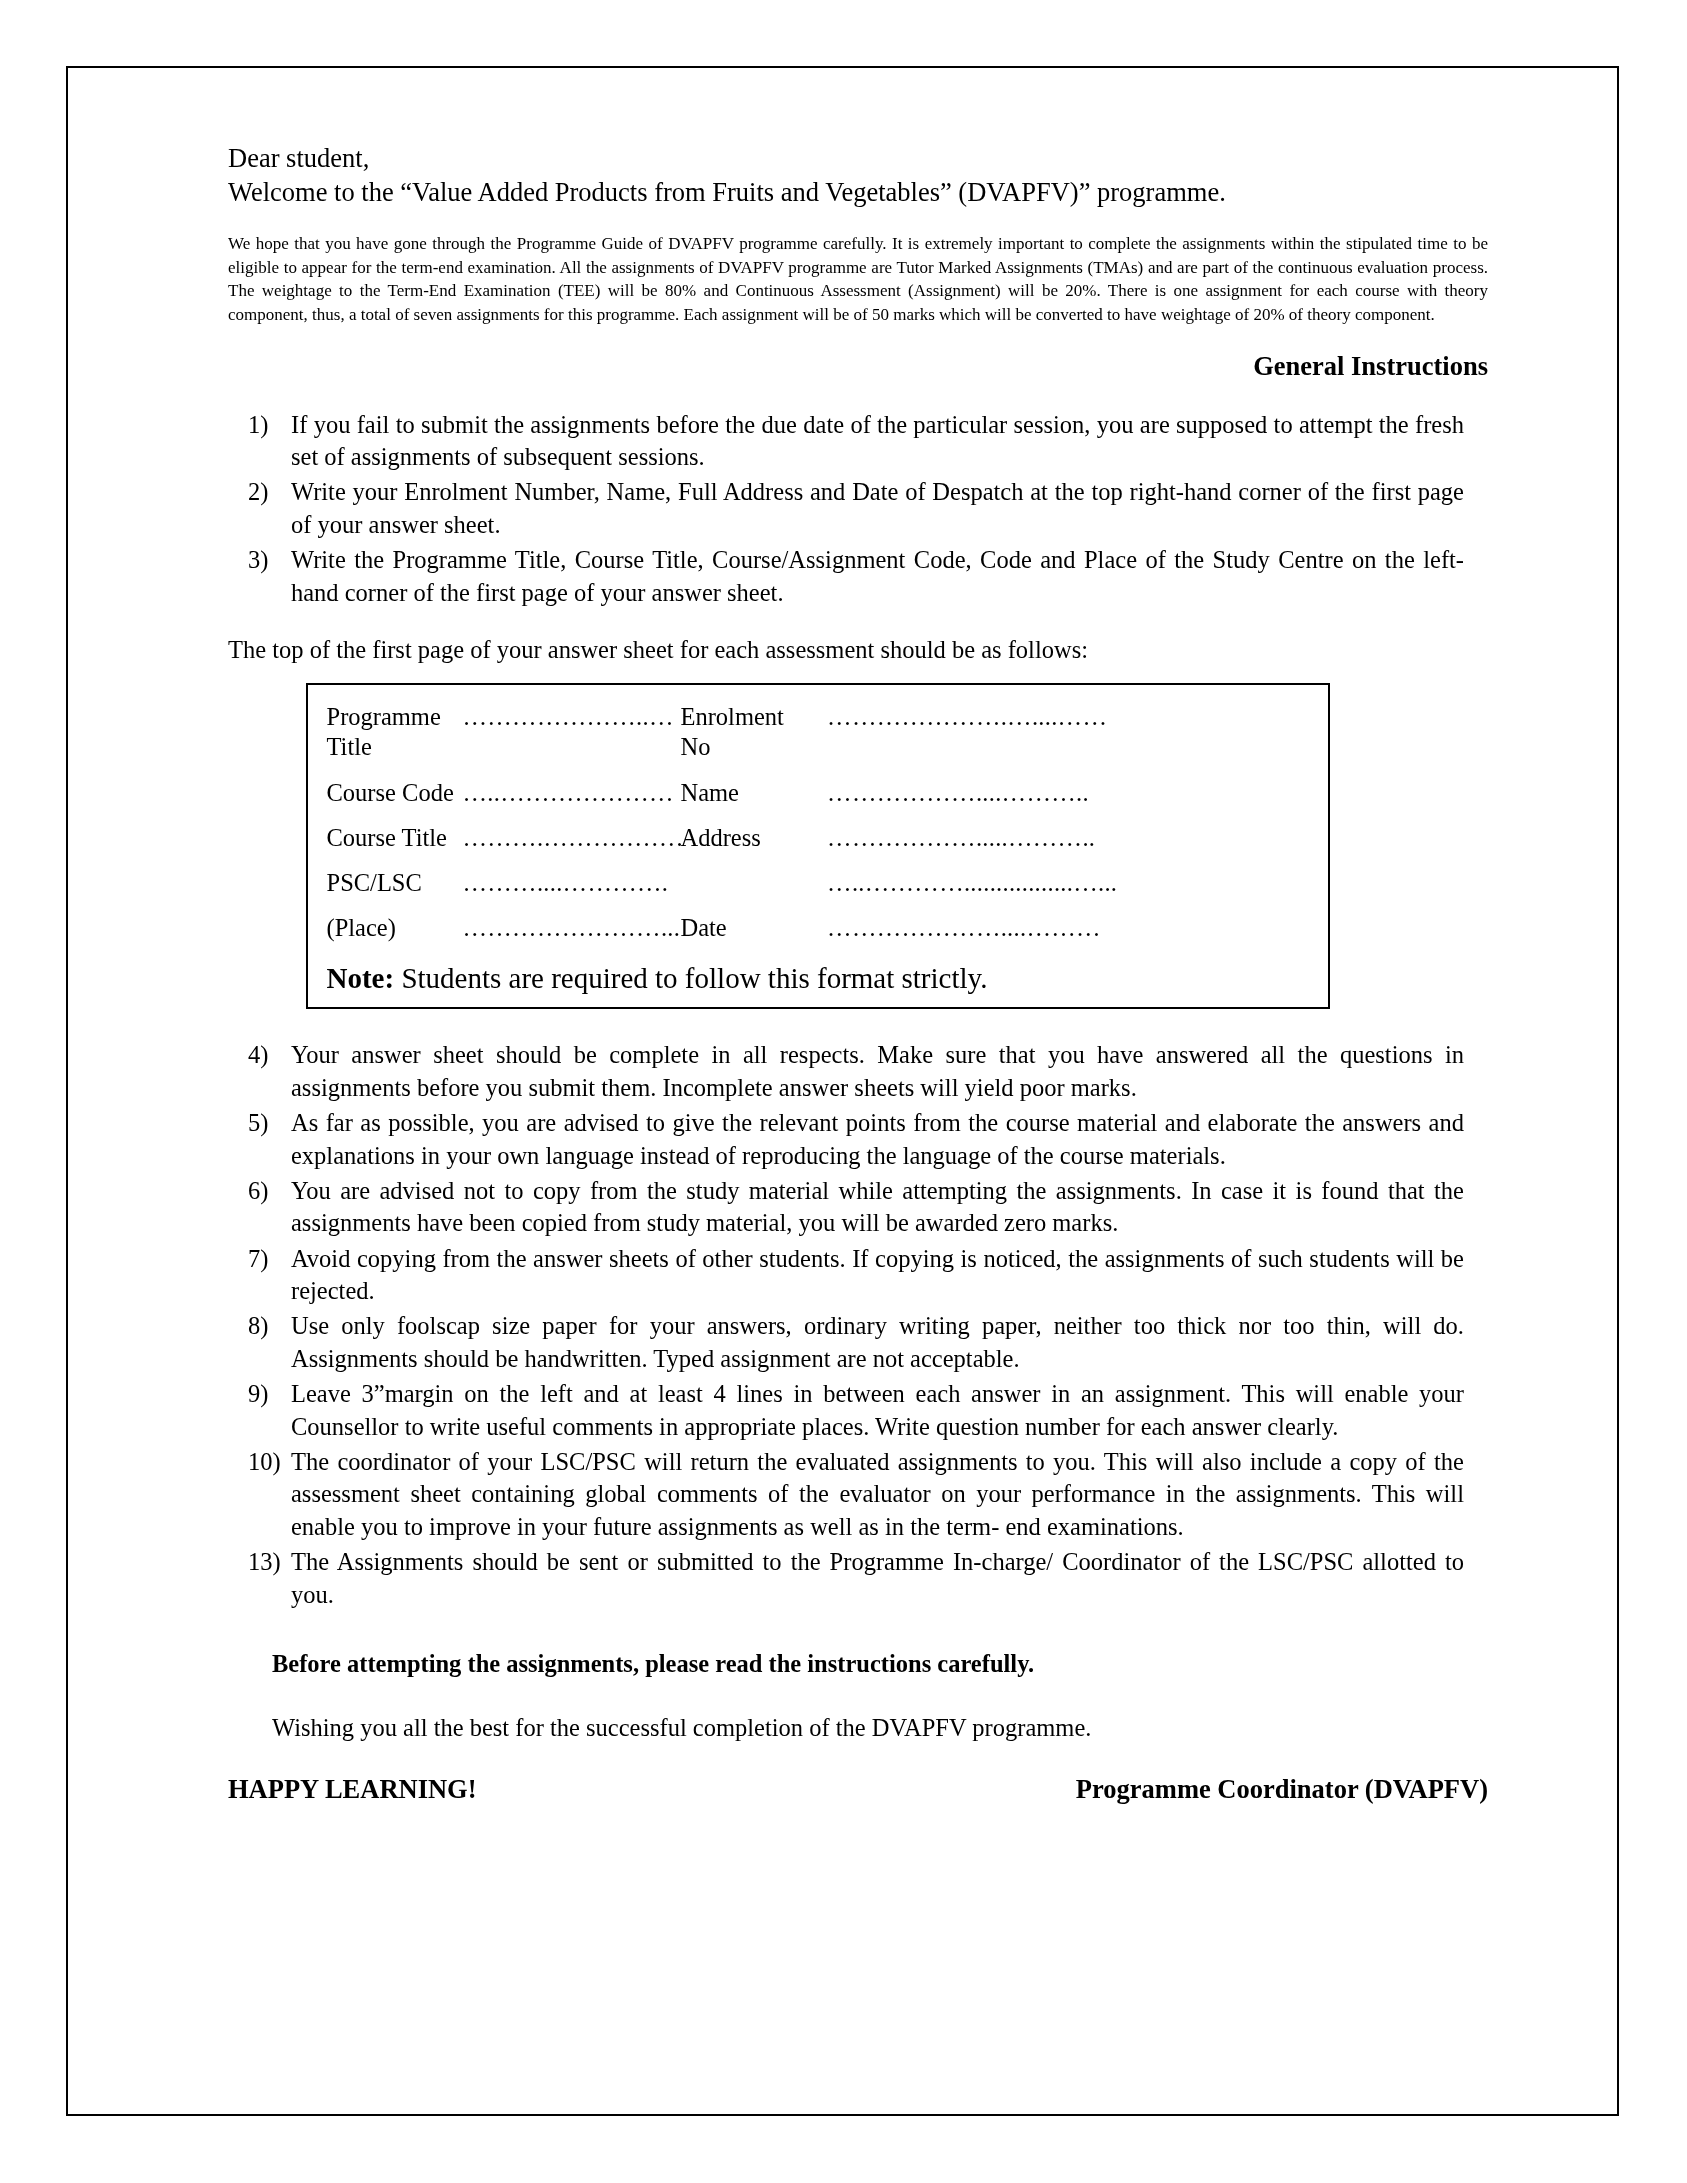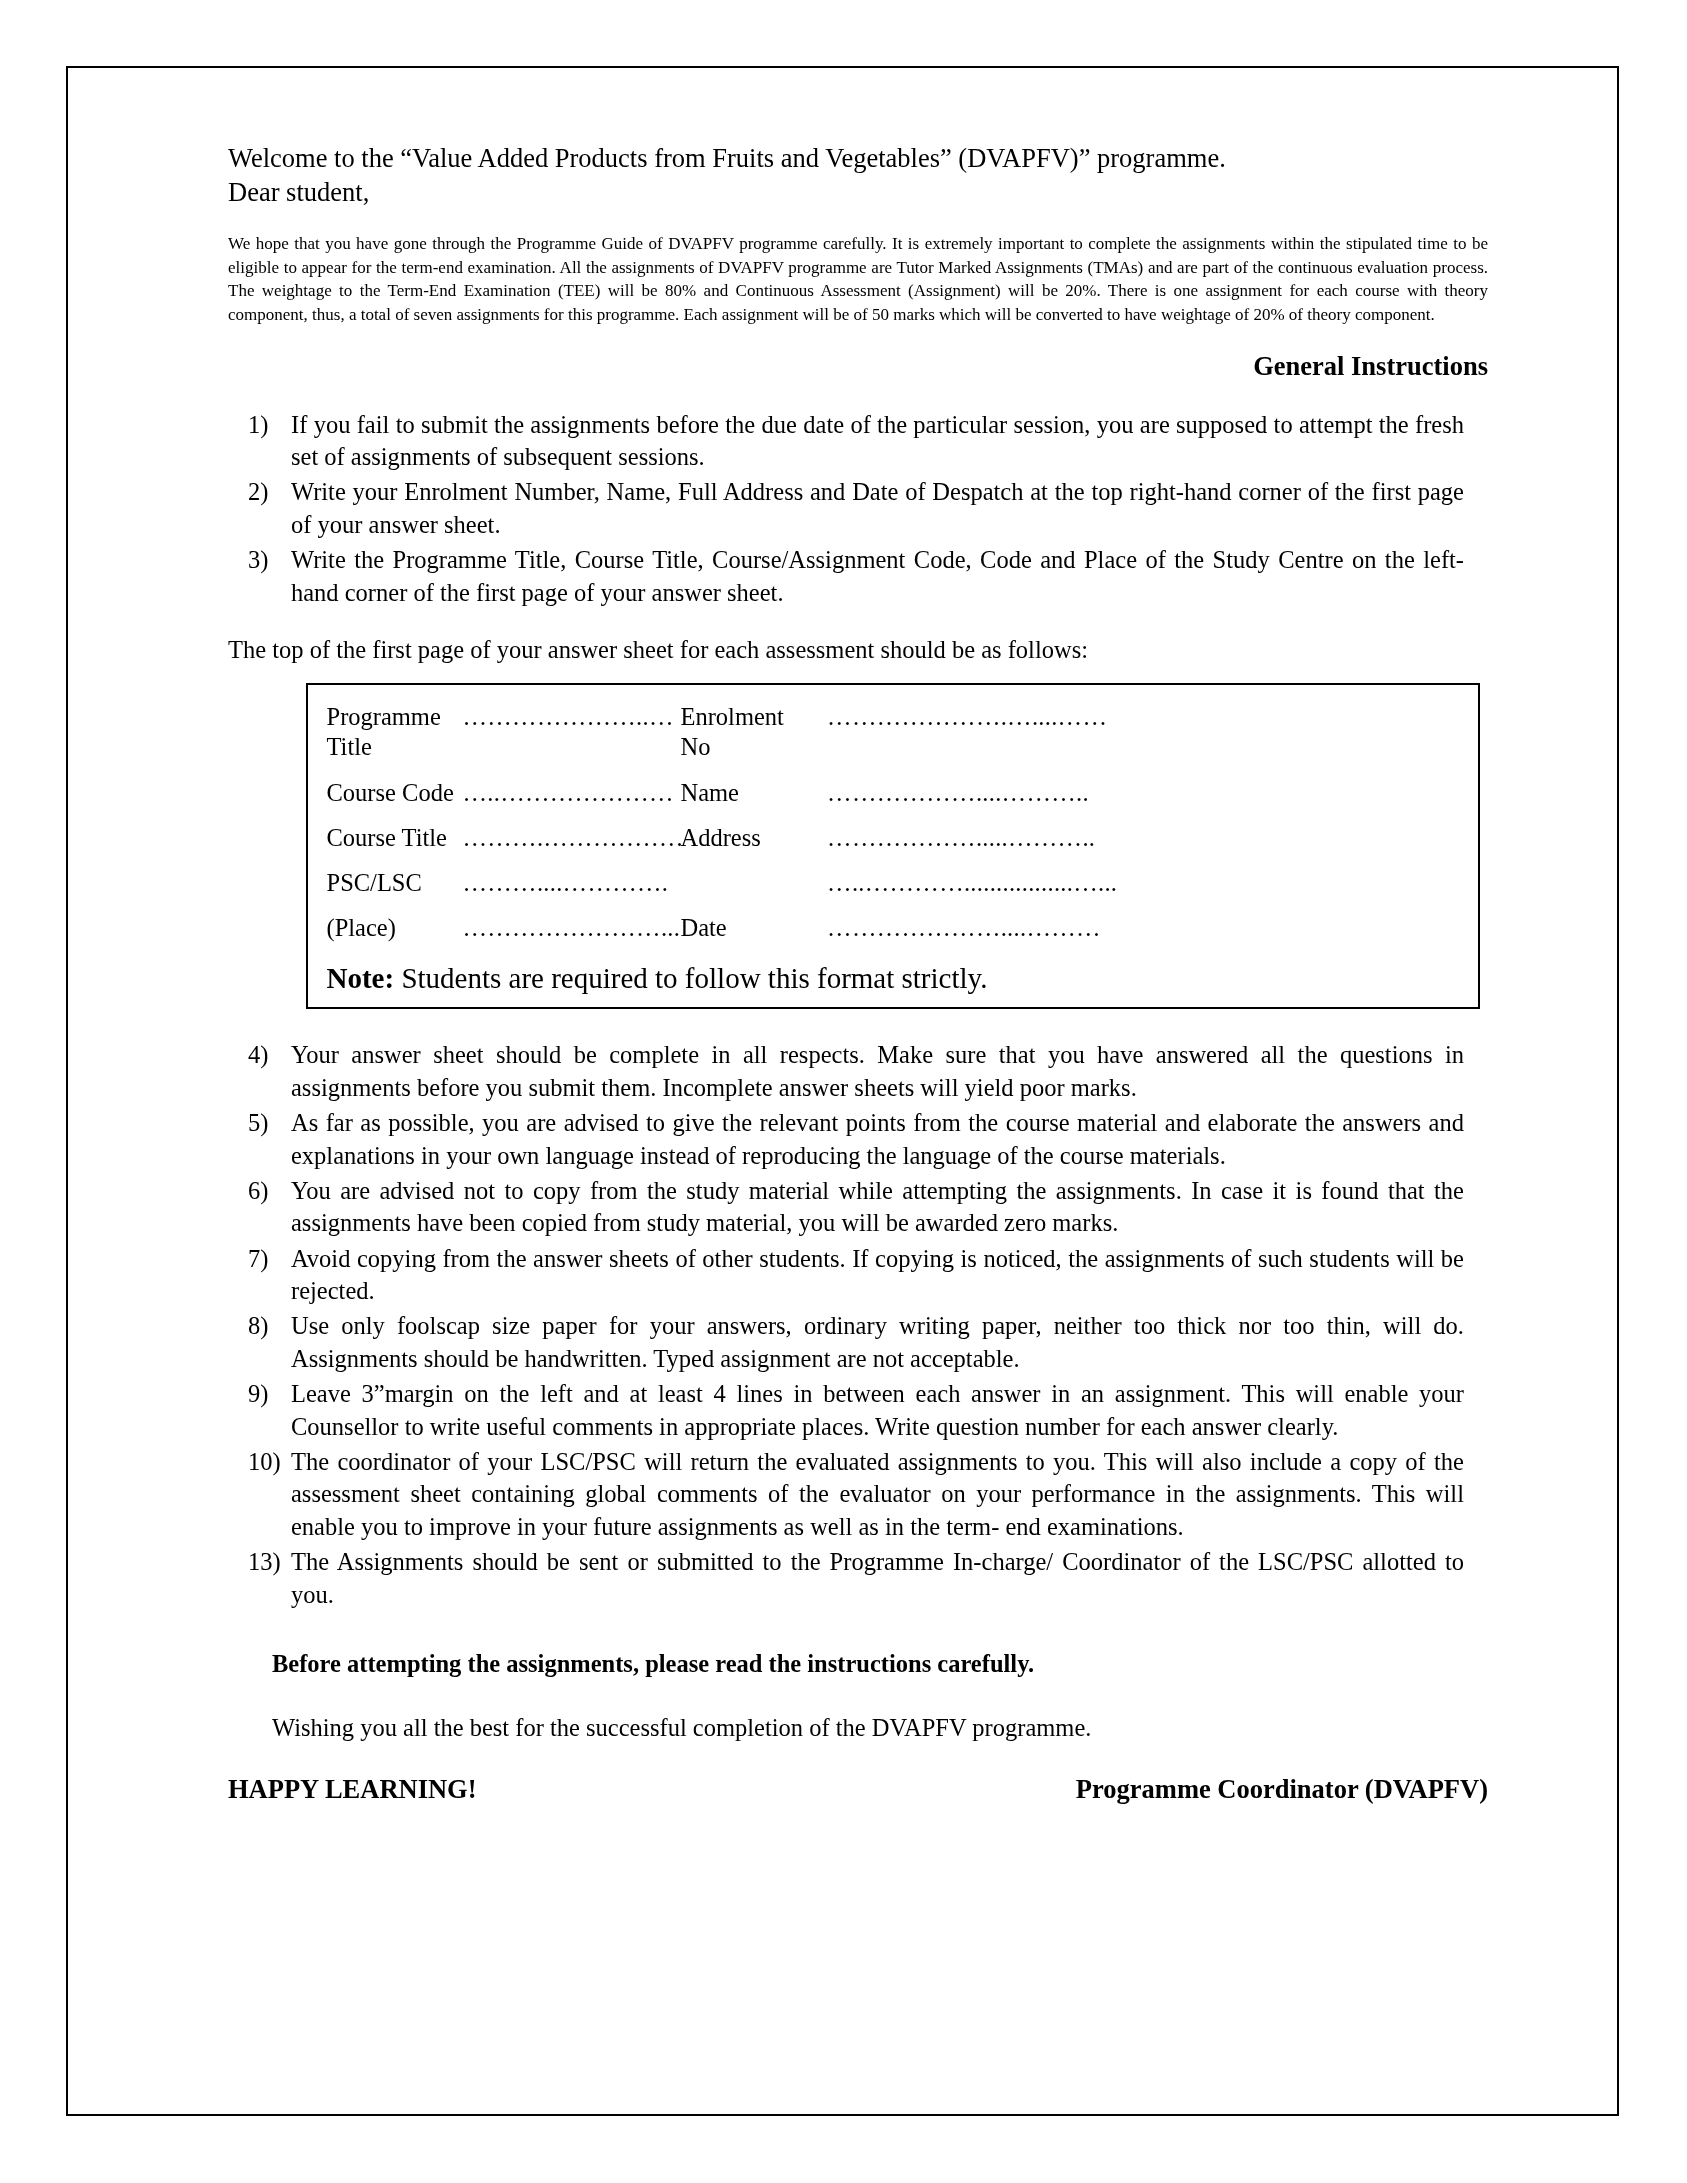--- a/index.html
+++ b/index.html
@@ -71,21 +71,21 @@
   .list-group-a { margin-left: 24.5px; width: 1236px; }
   .list-group-b { margin-left: 24.5px; width: 1236px; }
 
   p.lead-in {
     font-size: 24.5px;
     margin: 25px 0 17px 0;
     line-height: 1.3;
   }
   .format-box {
     margin-left: 78px;
-    width: 1174px;
+    width: 1024px;
     border: 2px solid #000000;
     box-sizing: border-box;
     padding: 9.3px 0 6.6px 0;
   }
   .format-row {
     display: flex;
     font-size: 24.5px;
     line-height: 1.25;
     padding: 7.3px 0 7.3px 18.5px;
   }
@@ -121,22 +121,22 @@
   .sig-right { flex: 1; text-align: right; padding-left: 20px; }
 </style>
 </head>
 <body>
 
 <div class="page-border"></div>
 
 <div class="content">
 
   <div class="salutation-block">
+    <div>Dear student,</div>
     <div>Welcome to the “Value Added Products from Fruits and Vegetables” (DVAPFV)” programme.</div>
-    <div>Dear student,</div>
   </div>
 
   <p class="body-para">We hope that you have gone through the Programme Guide of DVAPFV programme carefully. It is extremely important to complete the assignments within the stipulated time to be eligible to appear for the term-end examination. All the assignments of DVAPFV programme are Tutor Marked Assignments (TMAs) and are part of the continuous evaluation process. The weightage to the Term-End Examination (TEE) will be 80% and Continuous Assessment (Assignment) will be 20%. There is one assignment for each course with theory component, thus, a total of seven assignments for this programme. Each assignment will be of 50 marks which will be converted to have weightage of 20% of theory component.</p>
 
   <h2 class="section-heading">General Instructions</h2>
 
   <ol class="instructions list-group-a">
     <li>
       <span class="num">1)</span>
       <span>If you fail to submit the assignments before the due date of the particular session, you are supposed to attempt the fresh set of assignments of subsequent sessions.</span>

